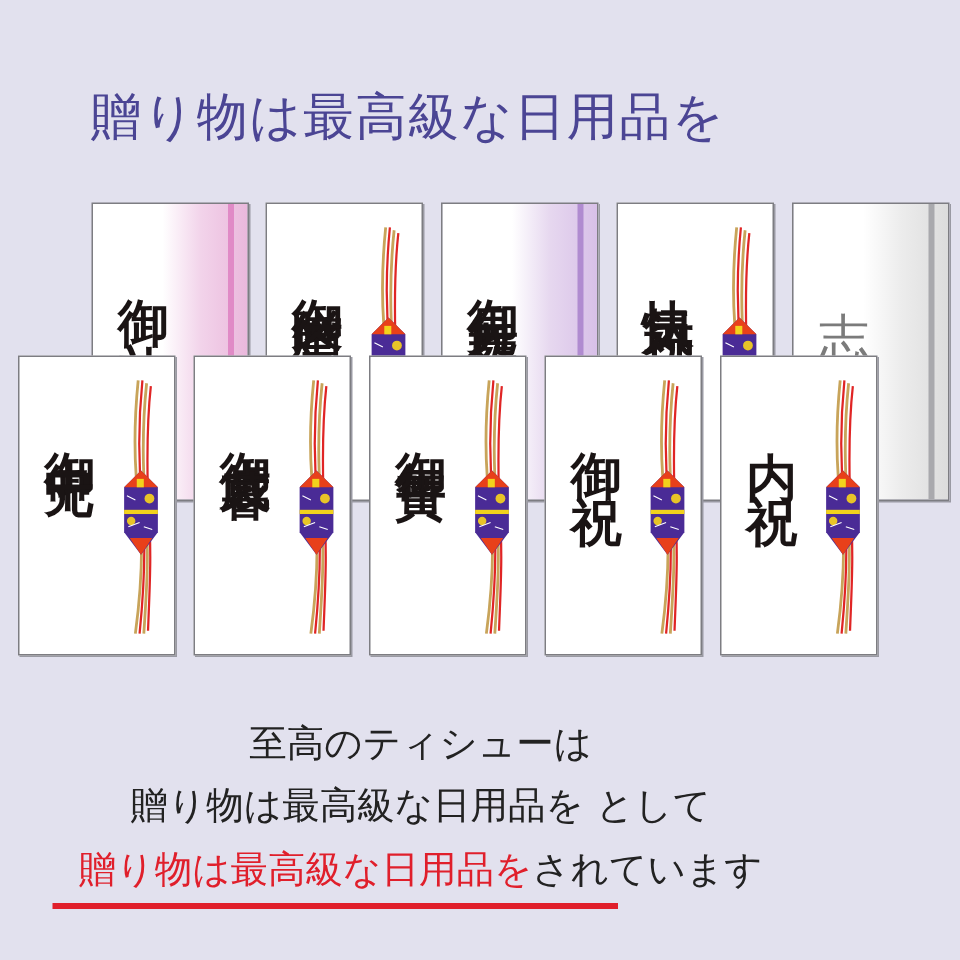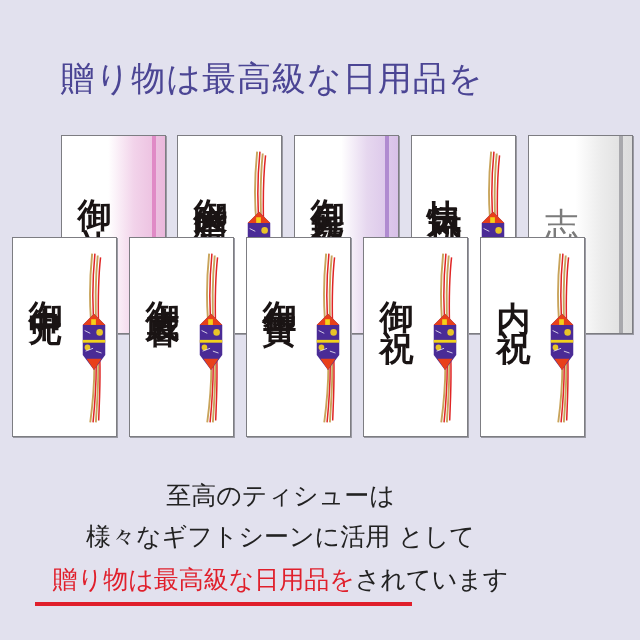--- a/index.html
+++ b/index.html
@@ -120,15 +120,15 @@
     </svg>
 </div>
 <div class="card front" style="left:480px;">
   <div class="vtext spaced">内祝</div>
   <svg class="knot" viewBox="0 0 32 180">
       <use href="#knot"></use>
     </svg>
 </div>
 
 <div class="line1">至高のティシューは</div>
-<div class="line2">様々なギフトシーンに活用 として</div>
+<div class="line2">贈り物は最高級な日用品を として</div>
 <div class="line3"><span class="hl">贈り物は最高級な日用品を</span><span>されています</span></div>
 <div class="underline"></div>
 
 </body></html>

